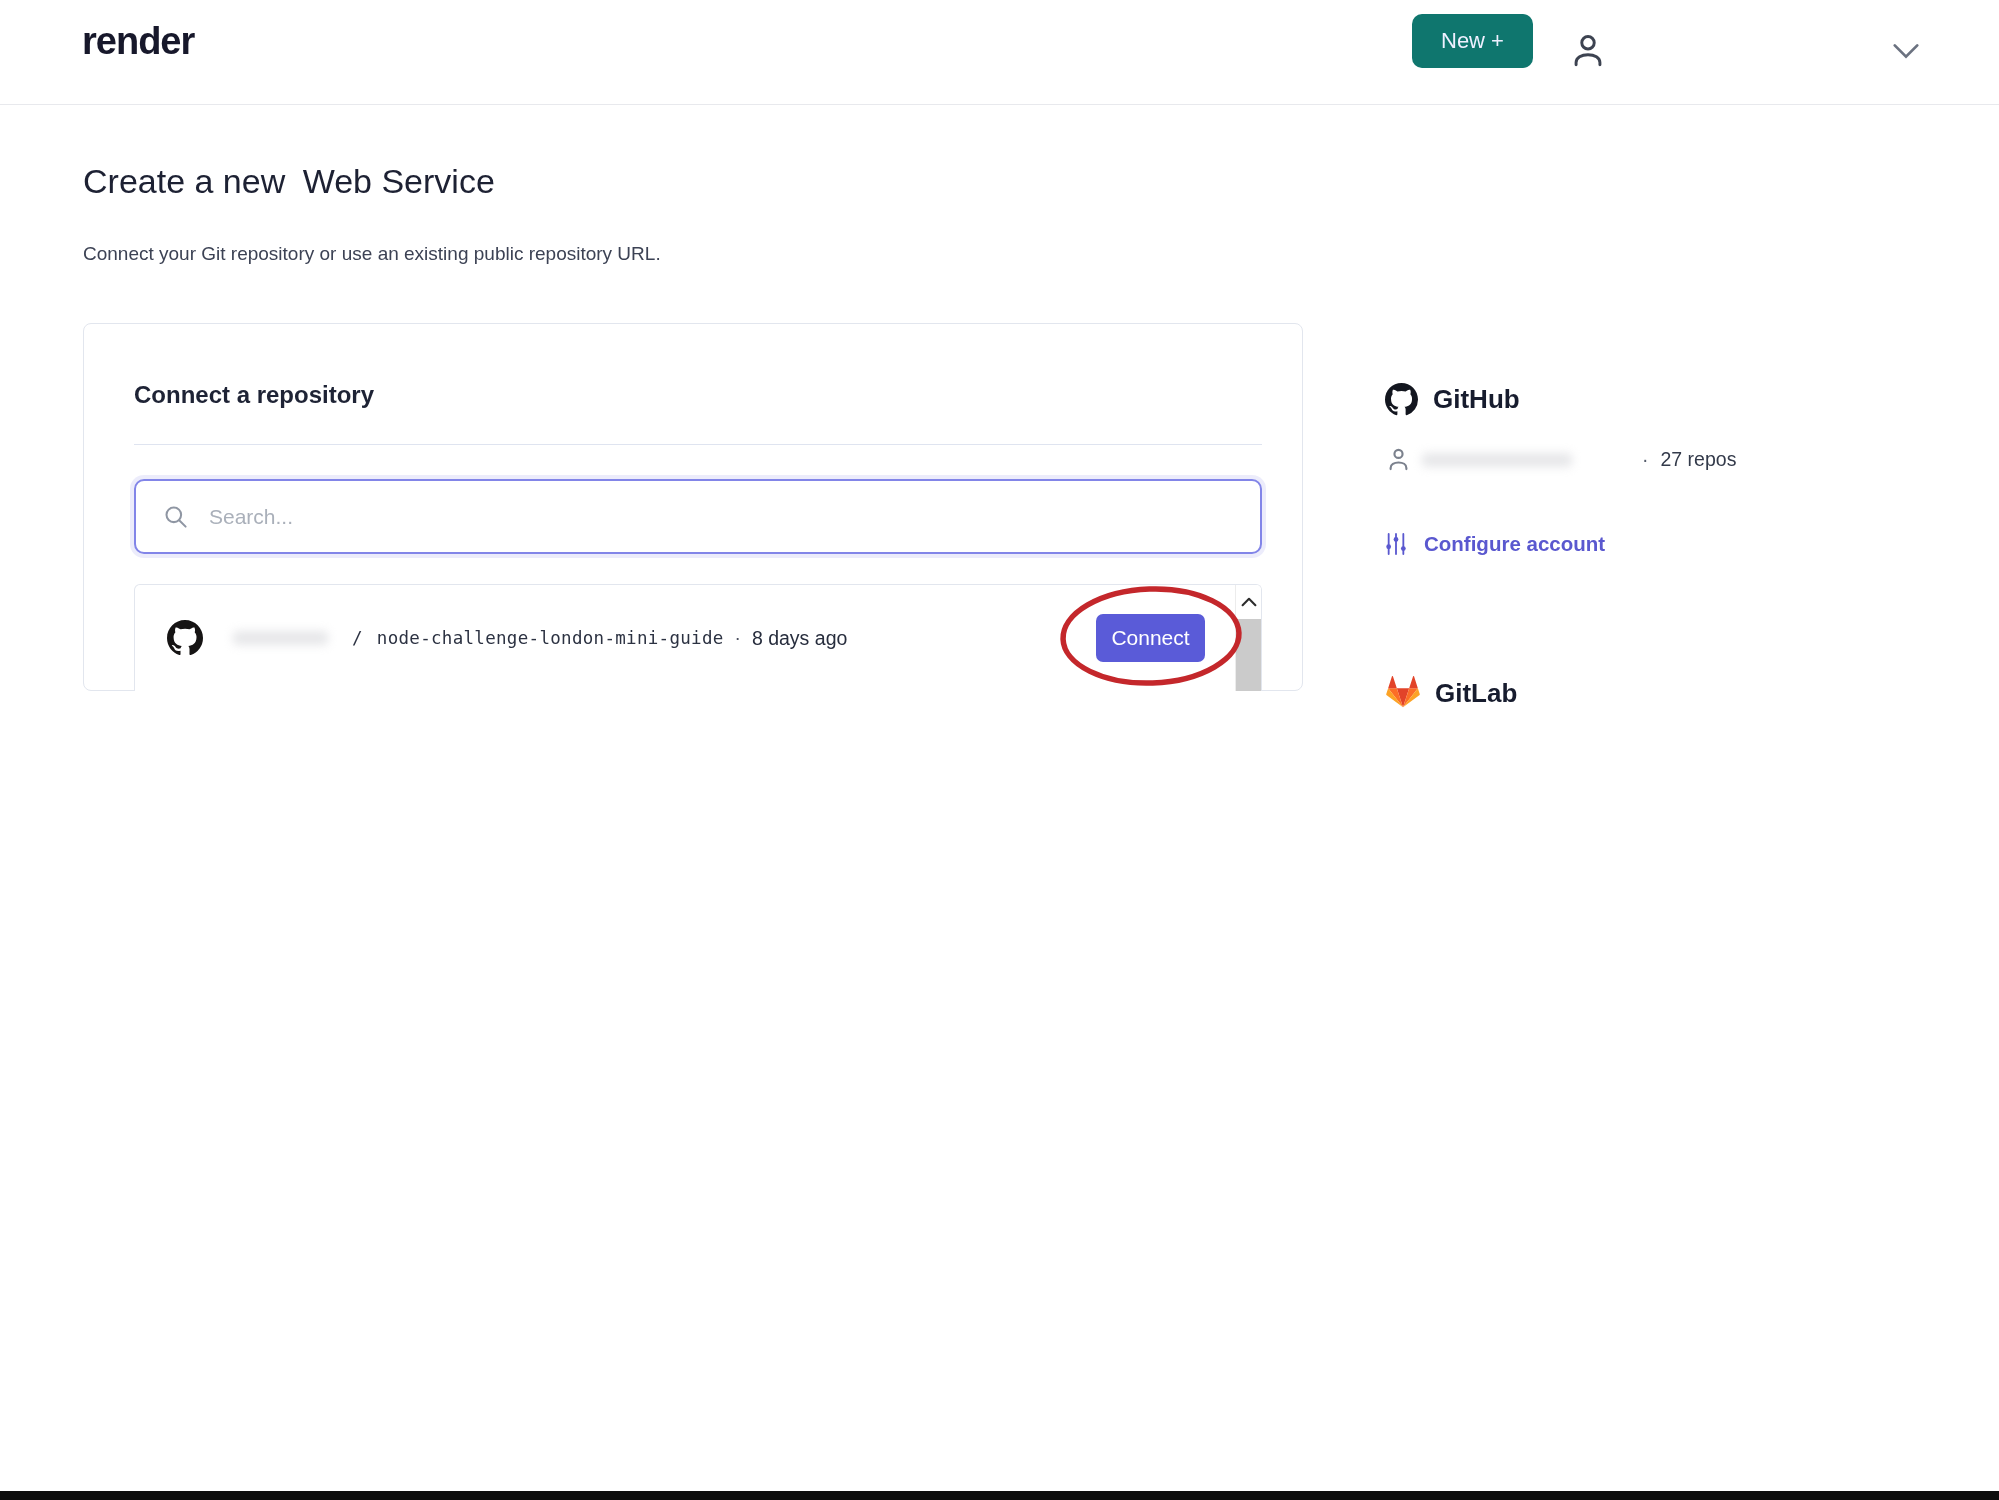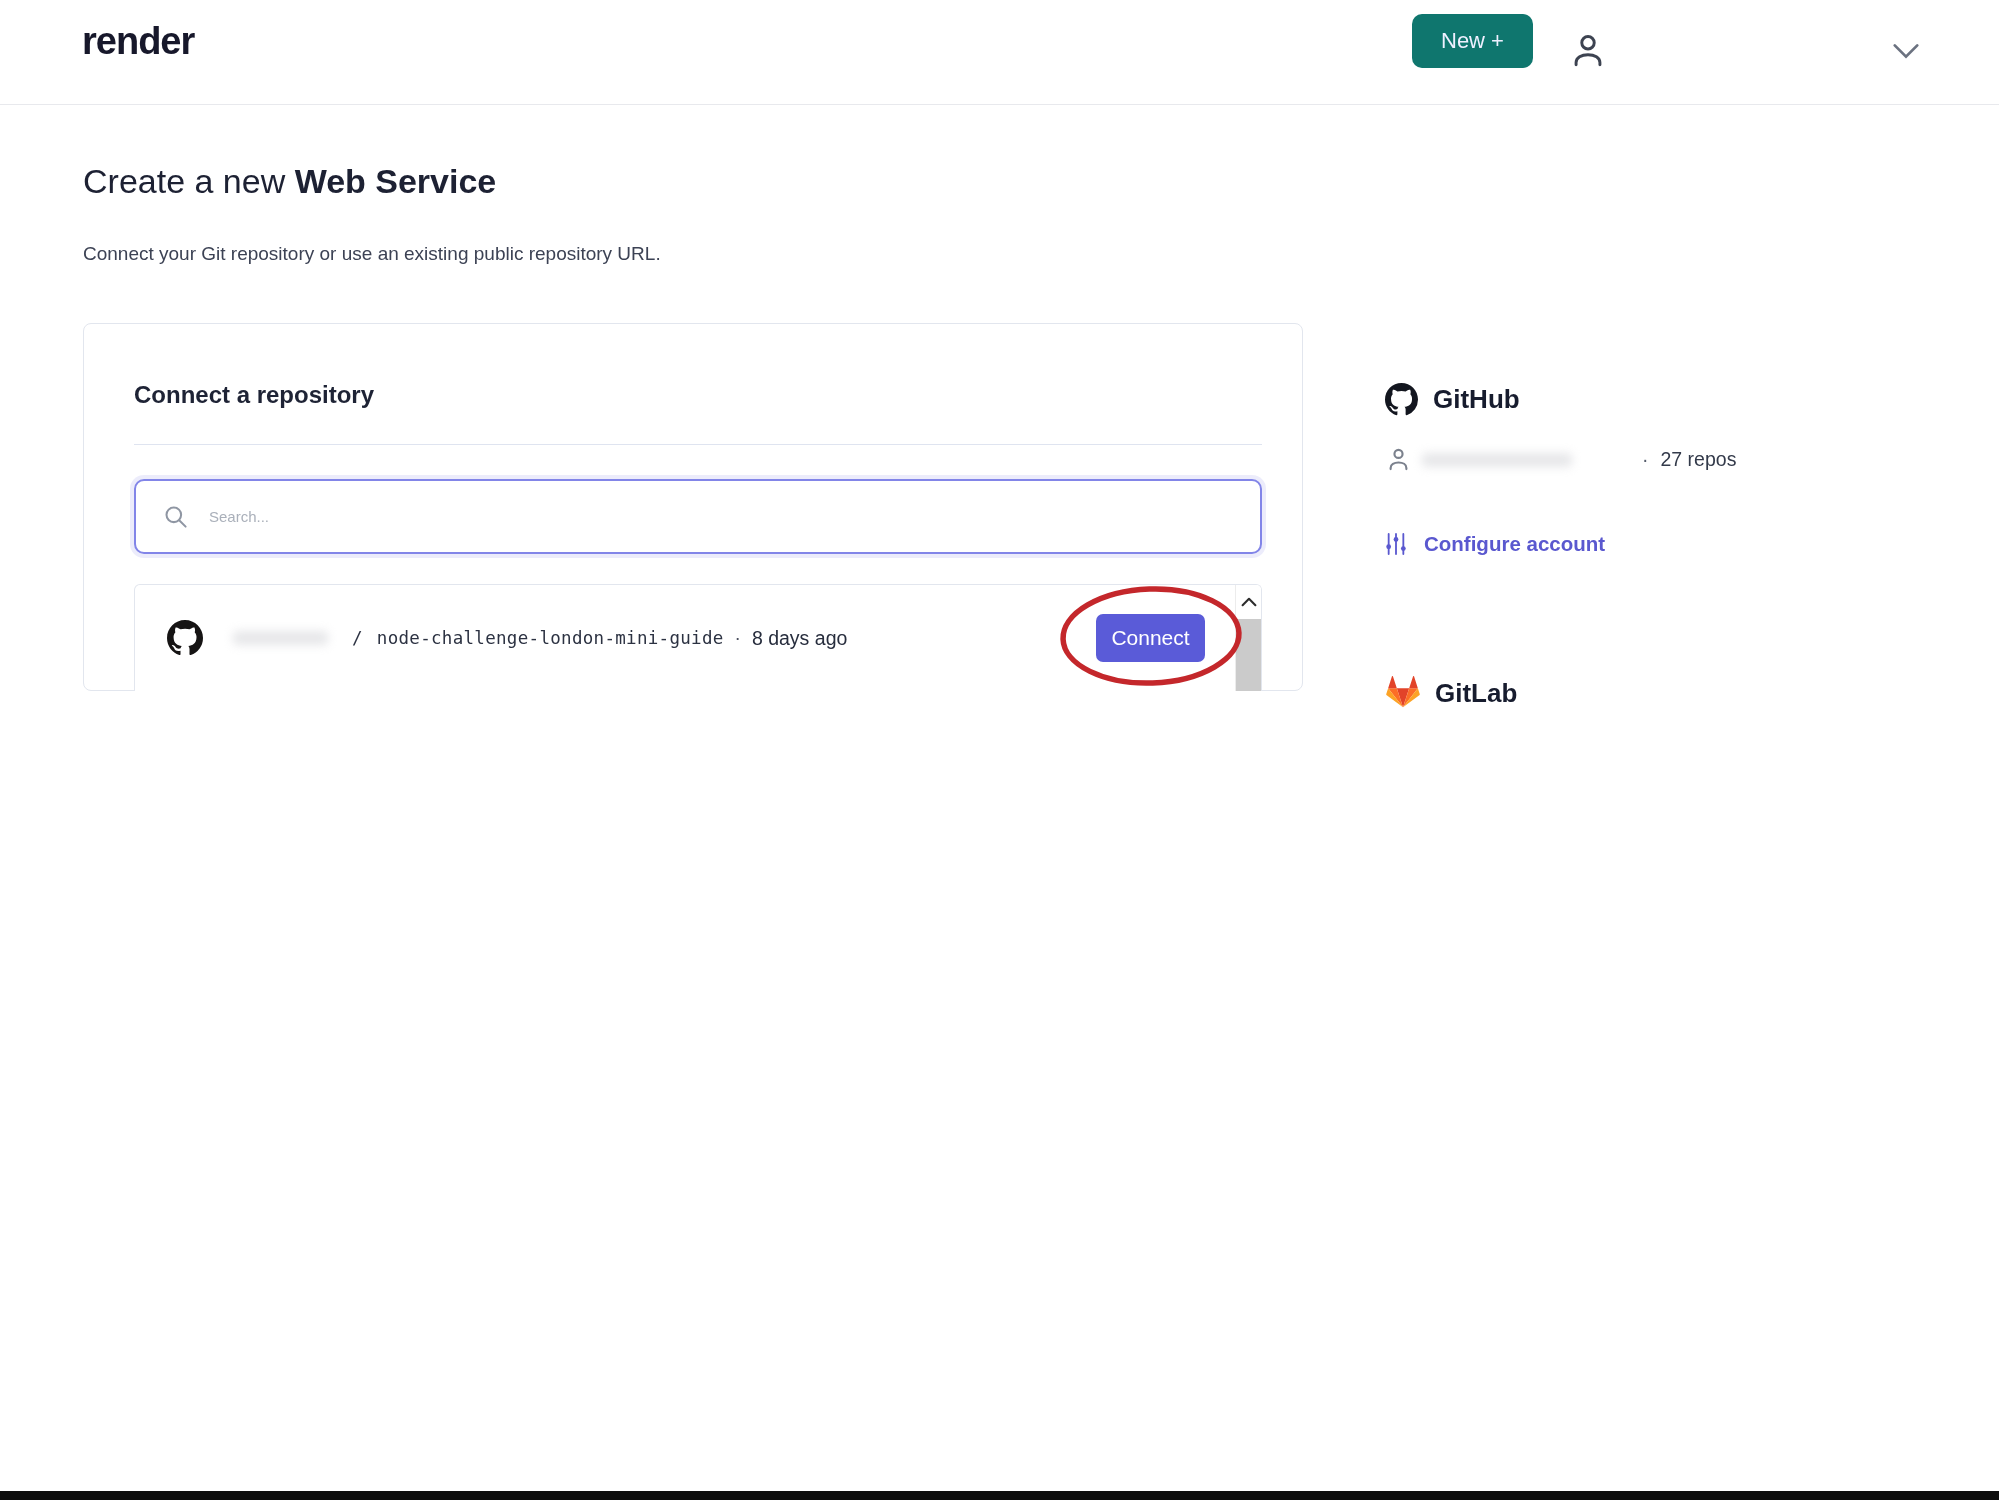--- a/index.html
+++ b/index.html
@@ -44,41 +44,41 @@
     position:absolute; left:1566px; top:24px; width:44px; height:56px;
     background:none; border:none; cursor:pointer; color:#3d4351;
   }
   .hdr-chevron {
     position:absolute; left:1891px; top:42px; width:30px; height:22px;
     color:#6b7280; cursor:pointer;
   }
 
   
   .page-title { position:absolute; left:83px; top:162px; font-size:34px; font-weight:400; color:#1d2133; }
-  .page-title b { font-weight:700; }
+  .page-title b { font-weight:400;margin-left:8px; }
   .page-subtitle { position:absolute; left:83px; top:243px; font-size:19px; color:#3c4254; }
 
   
   .card {
     position:absolute; left:83px; top:323px; width:1220px; height:368px;
     border:1px solid #e2e6ee; border-radius:8px; background:#fff;
   }
   .card-heading { position:absolute; left:50px; top:57px; font-size:24px; font-weight:700; color:#1e2335; }
   .card-divider { position:absolute; left:50px; top:120px; width:1128px; height:1px; background:#dfe4f0; }
 
   .search-box {
     position:absolute; left:50px; top:155px; width:1128px; height:75px;
     border:2px solid #8285e8; border-radius:10px; background:#fff;
     box-shadow:0 0 0 4px rgba(95,97,220,0.12);
     display:flex; align-items:center; padding-left:26px;
   }
   .search-icon { width:27px; height:27px; color:#8f96a3; flex:0 0 auto; }
   .search-input {
     flex:1; height:60px; border:none; outline:none; margin-left:20px;
-    font-size:15px; font-family:inherit; color:#333; background:transparent;
+    font-size:21px; font-family:inherit; color:#333; background:transparent;
   }
   .search-input::placeholder { color:#aab0ba; }
 
   .repo-list {
     position:absolute; left:50px; top:260px; width:1128px; height:107px;
     border:1px solid #e2e6ee; border-bottom:none; border-radius:6px 6px 0 0;
     background:#fff; overflow:hidden;
   }
   .repo-row {
     position:relative; height:100%; display:flex; align-items:center;

